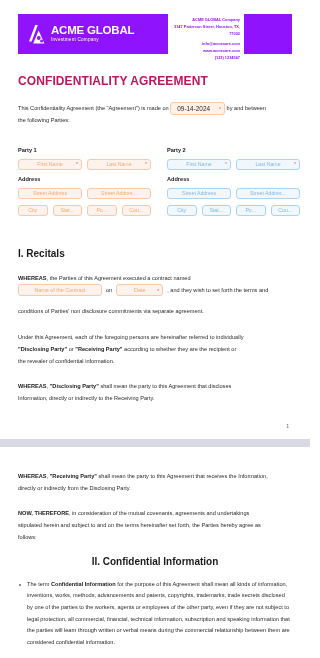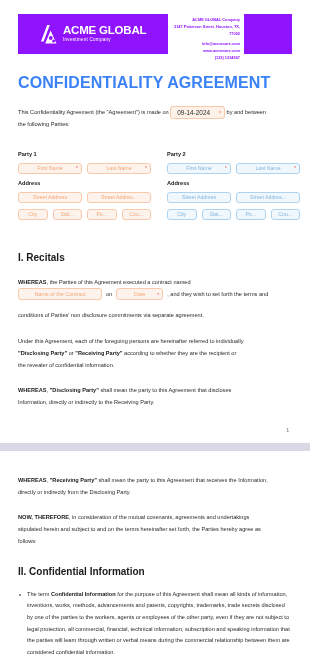--- a/index.html
+++ b/index.html
@@ -34,21 +34,21 @@
     display: flex;
     align-items: stretch;
     margin-top: 14px;
     height: 40px;
   }
   .logo-block {
     background: #9013fe;
     width: 150px;
     display: flex;
     align-items: center;
-    padding-left: 22px;
+    padding-left: 10px;
     gap: 6px;
   }
   .logo-mark { width: 17px; height: 19px; flex: 0 0 auto; }
   .logo-text { color: #ffffff; line-height: 1.02; }
   .logo-name {
     font-size: 11.5px;
     font-weight: bold;
     letter-spacing: -0.2px;
     white-space: nowrap;
   }
@@ -68,42 +68,42 @@
     font-weight: bold;
   }
   .contact-block .sp { height: 4px; }
   .header-swatch {
     width: 48px;
     background: #9013fe;
   }
 
   
   .doc-title {
-    font-size: 16px;
-    font-weight: bold;
-    color: #3b82f6;
+    font-size: 12px;
+    font-weight: bold;
+    color: #be185d;
     letter-spacing: 0.1px;
     margin: 20px 0 0 0;
   }
   .para {
     font-size: 5.6px;
     color: #2b2b2b;
     line-height: 2.1;
     margin-top: 14px;
   }
   .para.tight { margin-top: 10px; }
   .para b { font-weight: bold; color: #1a1a1a; }
 
   .sec-head {
     font-size: 10px;
     font-weight: bold;
     color: #1a1a1a;
     margin-top: 26px;
   }
-  .sec-head.sm-gap { margin-top: 18px; }
+  .sec-head.sm-gap { margin-top: 12px; text-align: center; }
 
   .label {
     font-size: 5.6px;
     font-weight: bold;
     color: #1a1a1a;
     margin-bottom: 6px;
   }
 
   
   .field {

